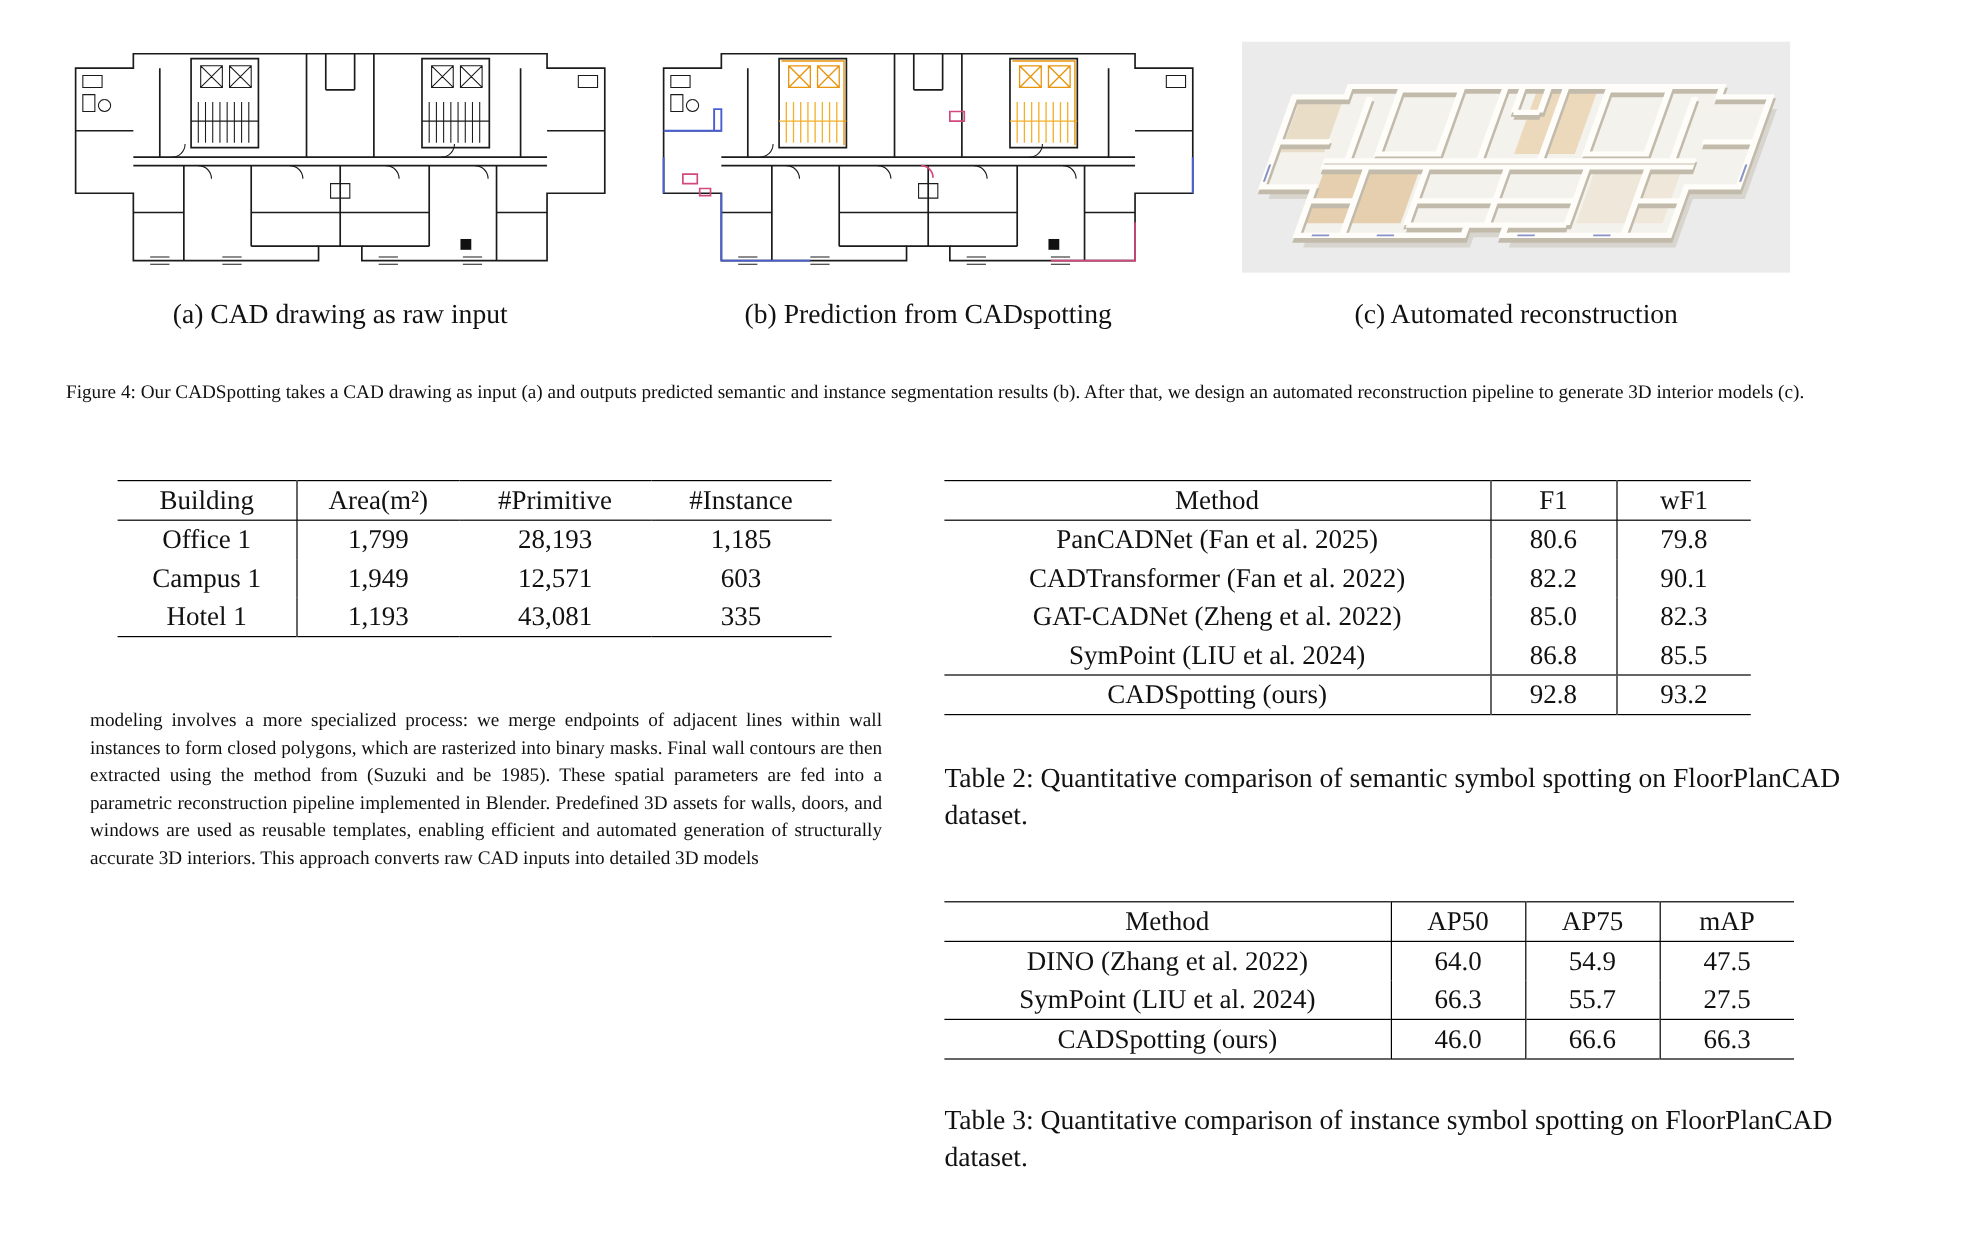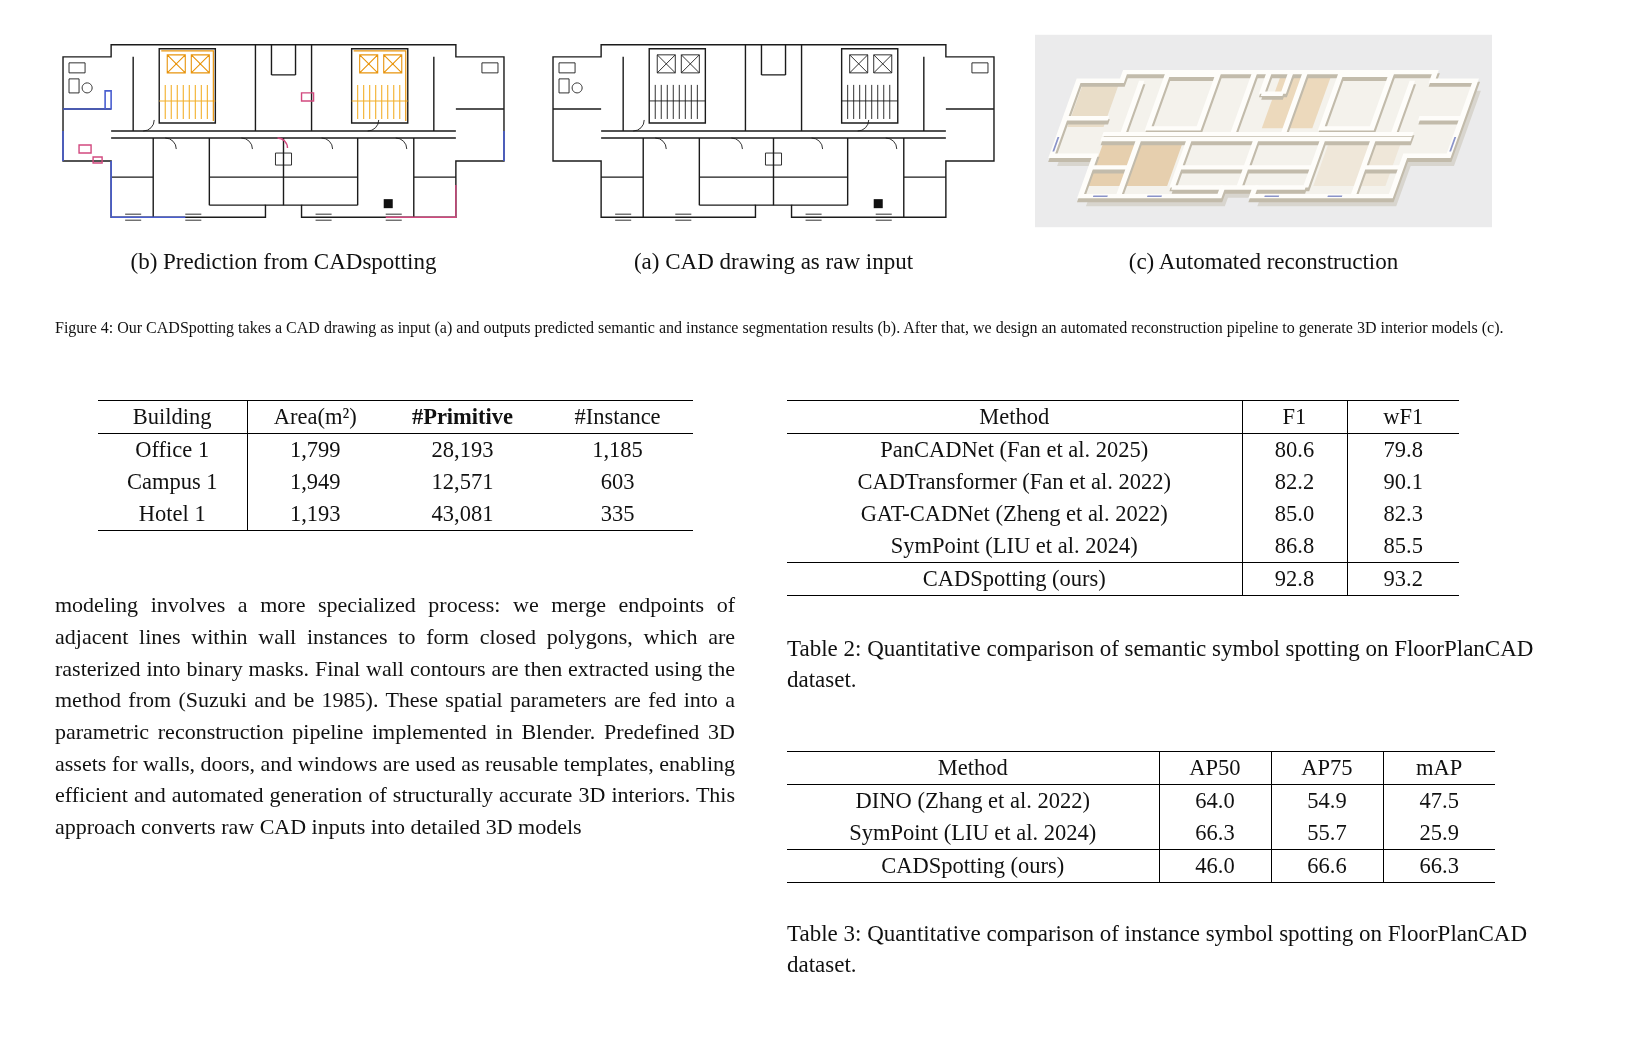--- a/index.html
+++ b/index.html
@@ -24,35 +24,35 @@
   .columns { display:flex; margin:58px 0 0 55px; gap:52px; }
   .col-left  { width:680px; }
   .col-right { width:786px; }
 
   table { border-collapse:collapse; font-size:22.5px; }
   th, td { padding:3px 10px; text-align:center; font-weight:normal; white-space:nowrap; }
 
   .tbl1 { margin:4px auto 0; border-top:1.6px solid #000; border-bottom:1.6px solid #000; }
   .tbl1 thead th { border-bottom:1.2px solid #000; }
   .tbl1 .c0 { width:150px; } .tbl1 .c1 { width:135px; }
-  .tbl1 .c2 { width:160px;font-weight:bold; } .tbl1 .c3 { width:150px; }
+  .tbl1 .c2 { width:160px; } .tbl1 .c3 { width:150px; }
   .vline { border-right:1.2px solid #000; }
 
   .tbl2, .tbl3 { border-top:1.6px solid #000; border-bottom:1.6px solid #000; margin-top:4px; }
   .tbl2 thead th, .tbl3 thead th { border-bottom:1.2px solid #000; }
   .tbl2 .c0 { width:455px; } .tbl2 .c1 { width:105px; } .tbl2 .c2 { width:112px; }
   .tbl3 { margin-top:56px; }
   .tbl3 .c0 { width:372px; } .tbl3 .c1,.tbl3 .c2,.tbl3 .c3 { width:112px; }
   .ours td { border-top:1.2px solid #000; font-weight:normal; }
 
   .tbl-caption { font-size:23px; line-height:1.33; margin-top:38px; }
   .t1cap { text-align:center; margin-top:42px; }
   .t3cap { margin-top:36px; }
 
-  .body-text { margin-top:58px; font-size:22px; line-height:1.44; text-align:justify; }
+  .body-text { margin-top:58px; font-size:16px; line-height:1.44; text-align:justify;margin-left:20px; }
 </style>
 </head>
 <body>
 
 <svg width="0" height="0" style="position:absolute" aria-hidden="true">
   <defs>
     <path id="footprint" d="M8,22 H56 V10 H400 V22 H448 V126 H400 V182 H246 V170 H210 V182 H56 V126 H8 Z"></path>
     <path id="innerwalls" d="M56,96 H400 M56,103 H400 M104,14 H160 V88 H104 Z M296,14 H352 V88 H296 Z M200,10 V96 M256,10 V96 M78,22 V96 M378,22 V96 M98,103 V182 M154,103 V170 M228,103 V170 M302,103 V170 M358,103 V182 M8,74 H56 M400,74 H448 M56,142 H98 M358,142 H400 M154,142 H302 M154,170 H210 M246,170 H302 M216,10 V40 M240,10 V40 M216,40 H240"></path>
     <g id="walls">
         <use href="#footprint"></use>
@@ -60,50 +60,50 @@
       </g>
     <path id="lifts" d="M112,20 H130 V38 H112 Z M112,20 L130,38 M130,20 L112,38 M136,20 H154 V38 H136 Z M136,20 L154,38 M154,20 L136,38 M304,20 H322 V38 H304 Z M304,20 L322,38 M322,20 L304,38 M328,20 H346 V38 H328 Z M328,20 L346,38 M346,20 L328,38"></path>
     <path id="treads" d="M110,50 V84 M116,50 V84 M122,50 V84 M128,50 V84 M134,50 V84 M140,50 V84 M146,50 V84 M152,50 V84 M104,66 H160 M302,50 V84 M308,50 V84 M314,50 V84 M320,50 V84 M326,50 V84 M332,50 V84 M338,50 V84 M344,50 V84 M296,66 H352"></path>
     <path id="fixtures" d="M14,28 H30 V38 H14 Z M14,44 H24 V58 H14 Z M426,28 H442 V38 H426 Z M220,118 H236 V130 H220 Z M110,103 a11,11 0 0 1 11,11 M186,103 a11,11 0 0 1 11,11 M266,103 a11,11 0 0 1 11,11 M340,103 a11,11 0 0 1 11,11 M88,96 a11,11 0 0 0 11,-11 M312,96 a11,11 0 0 0 11,-11 M70,179 H86 M70,185 H86 M130,179 H146 M130,185 H146 M260,179 H276 M260,185 H276 M330,179 H346 M330,185 H346 M32,48 a5,5 0 1 0 0.1,0"></path>
   </defs>
 </svg>
 
 <div class="page">
 
   <div class="fig-row">
+
+    <figure class="subfig">
+      <div>
+        <svg class="figsvg" viewBox="0 0 456 192">
+          <rect width="456" height="192" fill="#ffffff"></rect>
+          <use href="#walls" fill="none" stroke="#1b1b1b" stroke-width="1.4"></use>
+          <use href="#lifts" fill="none" stroke="#1b1b1b" stroke-width="0.9"></use>
+          <use href="#treads" fill="none" stroke="#1b1b1b" stroke-width="0.9"></use>
+          <use href="#fixtures" fill="none" stroke="#1b1b1b" stroke-width="0.9"></use>
+          <rect x="328" y="164" width="9" height="9" fill="#111"></rect>
+        </svg>
+      </div>
+      <figcaption class="subcaption">(a) CAD drawing as raw input</figcaption>
+    </figure>
 
     <figure class="subfig">
       <div>
         <svg class="figsvg" viewBox="0 0 456 192">
           <rect width="456" height="192" fill="#ffffff"></rect>
           <use href="#walls" fill="none" stroke="#1b1b1b" stroke-width="1.4"></use>
           <use href="#fixtures" fill="none" stroke="#1b1b1b" stroke-width="0.9"></use>
           <use href="#lifts" fill="none" stroke="#e8940c" stroke-width="1.1"></use>
           <use href="#treads" fill="none" stroke="#f3b02c" stroke-width="1.1"></use>
           <path d="M106,16 H158 V86 M298,16 H350 V86" fill="none" stroke="#e8940c" stroke-width="1.2"></path>
           <path d="M8,74 H56 M8,96 V126 M56,126 V182 M56,182 H130 M448,96 V126 M50,56 h6 v18 h-6 Z" fill="none" stroke="#4a5fd0" stroke-width="1.6"></path>
           <path d="M330,182 H400 V150 M24,110 h12 v8 h-12 Z M38,122 h9 v6 h-9 Z M222,103 a10,10 0 0 1 10,10 M246,58 h12 v8 h-12 Z" fill="none" stroke="#d2497f" stroke-width="1.4"></path>
           <rect x="328" y="164" width="9" height="9" fill="#111"></rect>
         </svg>
       </div>
       <figcaption class="subcaption">(b) Prediction from CADspotting</figcaption>
-    </figure>
-
-    <figure class="subfig">
-      <div>
-        <svg class="figsvg" viewBox="0 0 456 192">
-          <rect width="456" height="192" fill="#ffffff"></rect>
-          <use href="#walls" fill="none" stroke="#1b1b1b" stroke-width="1.4"></use>
-          <use href="#lifts" fill="none" stroke="#1b1b1b" stroke-width="0.9"></use>
-          <use href="#treads" fill="none" stroke="#1b1b1b" stroke-width="0.9"></use>
-          <use href="#fixtures" fill="none" stroke="#1b1b1b" stroke-width="0.9"></use>
-          <rect x="328" y="164" width="9" height="9" fill="#111"></rect>
-        </svg>
-      </div>
-      <figcaption class="subcaption">(a) CAD drawing as raw input</figcaption>
     </figure>
 
     <figure class="subfig">
       <div>
         <svg class="figsvg" viewBox="0 0 456 192">
           <rect width="456" height="192" fill="#ebebec"></rect>
           <g transform="translate(42,30) scale(0.9,0.72) skewX(-16)">
             <use href="#footprint" fill="#d8d5ce" transform="translate(10,14)"></use>
             <use href="#footprint" fill="#f4f2ec"></use>
             <rect x="60" y="110" width="88" height="58" fill="#e6cfae"></rect>
@@ -210,21 +210,21 @@
           <tr>
             <td class="vline">DINO (Zhang et al. 2022)</td>
             <td class="vline">64.0</td>
             <td class="vline">54.9</td>
             <td>47.5</td>
           </tr>
           <tr>
             <td class="vline">SymPoint (LIU et al. 2024)</td>
             <td class="vline">66.3</td>
             <td class="vline">55.7</td>
-            <td>25.9</td>
+            <td>27.5</td>
           </tr>
           <tr class="ours">
             <td class="vline">CADSpotting (ours)</td>
             <td class="vline">46.0</td>
             <td class="vline">66.6</td>
             <td>66.3</td>
           </tr>
         </tbody>
       </table>
       <p class="tbl-caption t3cap">Table 3: Quantitative comparison of instance symbol spotting on FloorPlanCAD dataset.</p>

